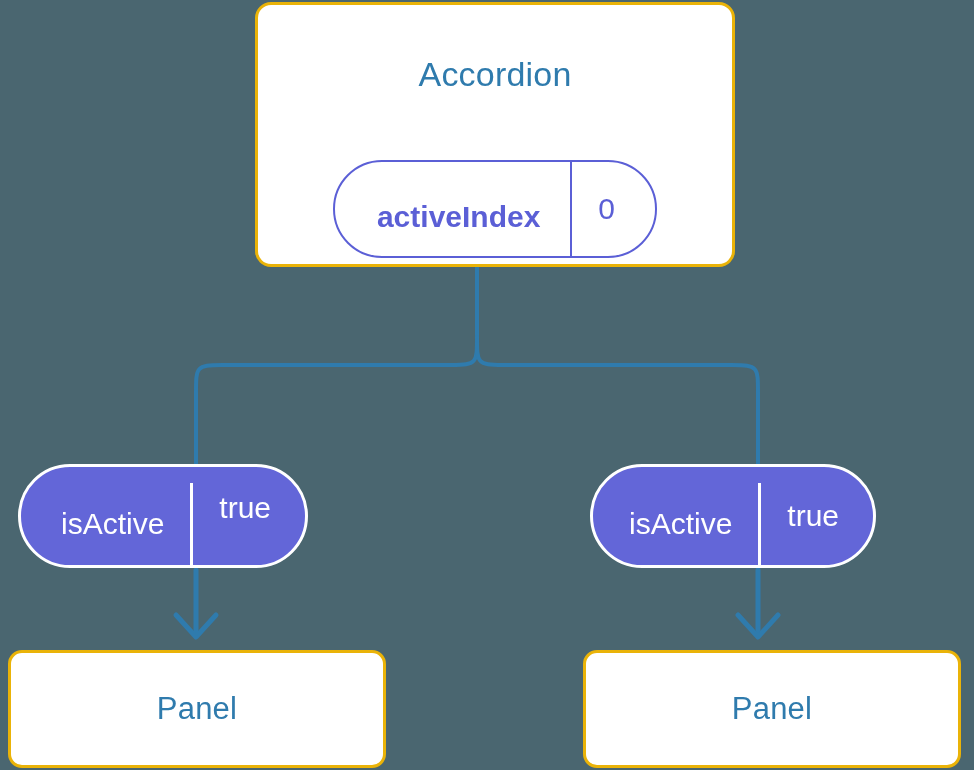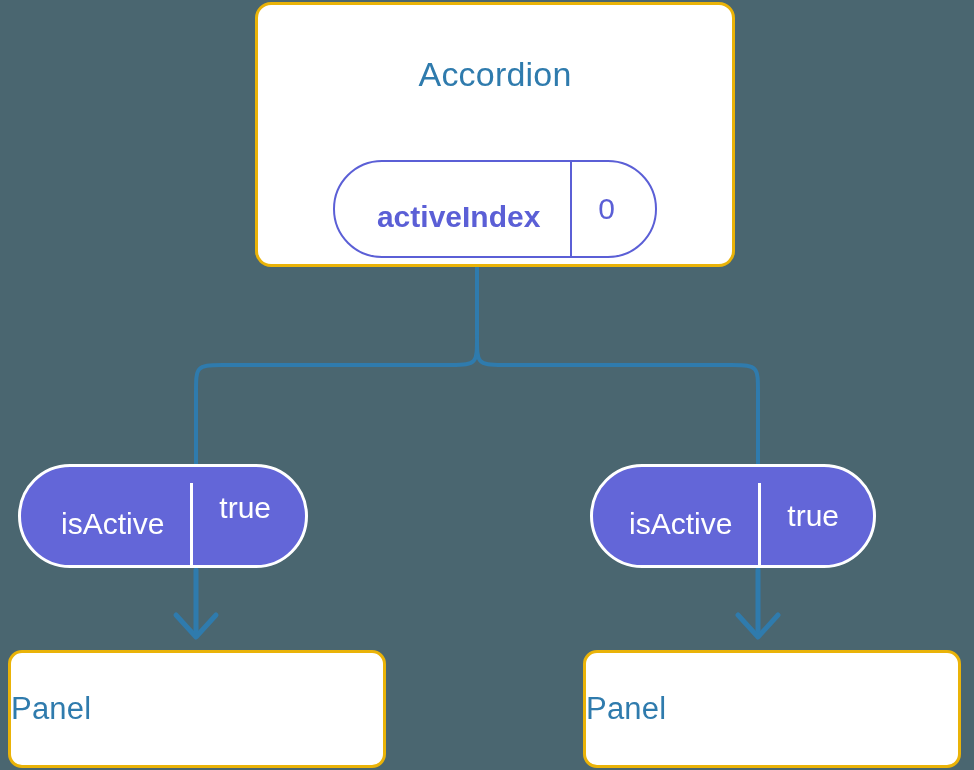--- a/index.html
+++ b/index.html
@@ -70,21 +70,21 @@
   #accordion-card .card-title {
     font-size: 34px;
     margin-bottom: 22px;
   }
 
   
   .panel-card {
     height: 118px;
     display: flex;
     align-items: center;
-    justify-content: flex-start;
+    justify-content: center;
   }
 
   #panel-card-left  { left: 8px;   top: 650px; width: 378px; }
   #panel-card-right { left: 583px; top: 650px; width: 378px; }
 
   .panel-card .card-title { font-size: 31px; }
 
   
   .pill {
     display: flex;

